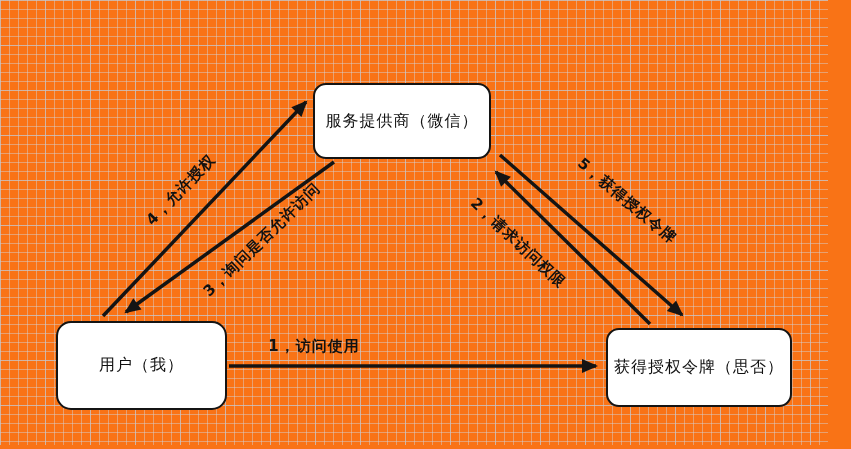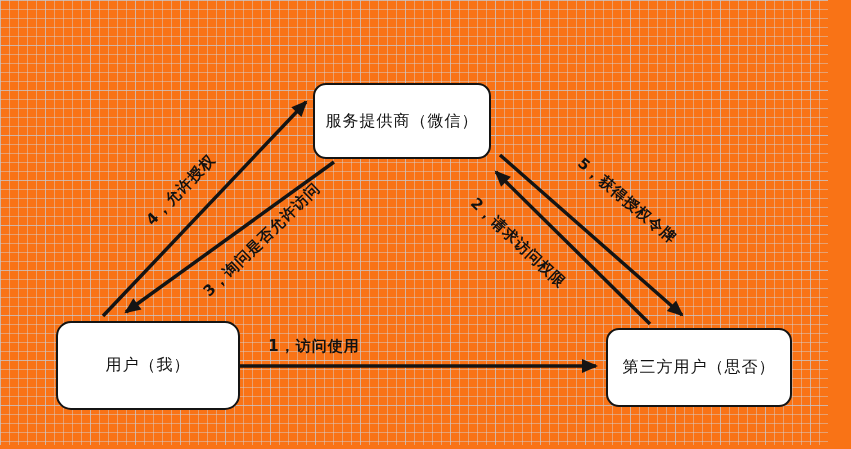--- a/index.html
+++ b/index.html
@@ -72,26 +72,26 @@
 
     <line x1="650" y1="324" x2="496" y2="172" stroke="#141414" stroke-width="3.5" marker-end="url(#ah)"></line>
 
     <line x1="500" y1="155" x2="682" y2="315" stroke="#141414" stroke-width="3.5" marker-end="url(#ah)"></line>
   </svg>
 
   <div class="node" style="left:313px; top:83px; width:178px; height:76px;">
     <span>服务提供商（微信）</span>
   </div>
 
-  <div class="node" style="left:56px; top:321px; width:184px; height:89px; border-radius:15px;">
+  <div class="node" style="left:56px; top:321px; width:171px; height:89px; border-radius:15px;">
     <span>用户（我）</span>
   </div>
 
   <div class="node" style="left:606px; top:328px; width:186px; height:79px;">
-    <span>第三方用户（思否）</span>
+    <span>获得授权令牌（思否）</span>
   </div>
 
   <div class="edge-label" style="left:314px; top:346px; transform:translate(-50%,-50%);">1，访问使用</div>
 
   <div class="edge-label" style="left:518px; top:243px; transform:translate(-50%,-50%) rotate(43deg);">2，请求访问权限</div>
 
   <div class="edge-label" style="left:262px; top:240px; transform:translate(-50%,-50%) rotate(-44deg);">3，询问是否允许访问</div>
 
   <div class="edge-label" style="left:181px; top:190px; transform:translate(-50%,-50%) rotate(-46deg);">4，允许授权</div>
 

